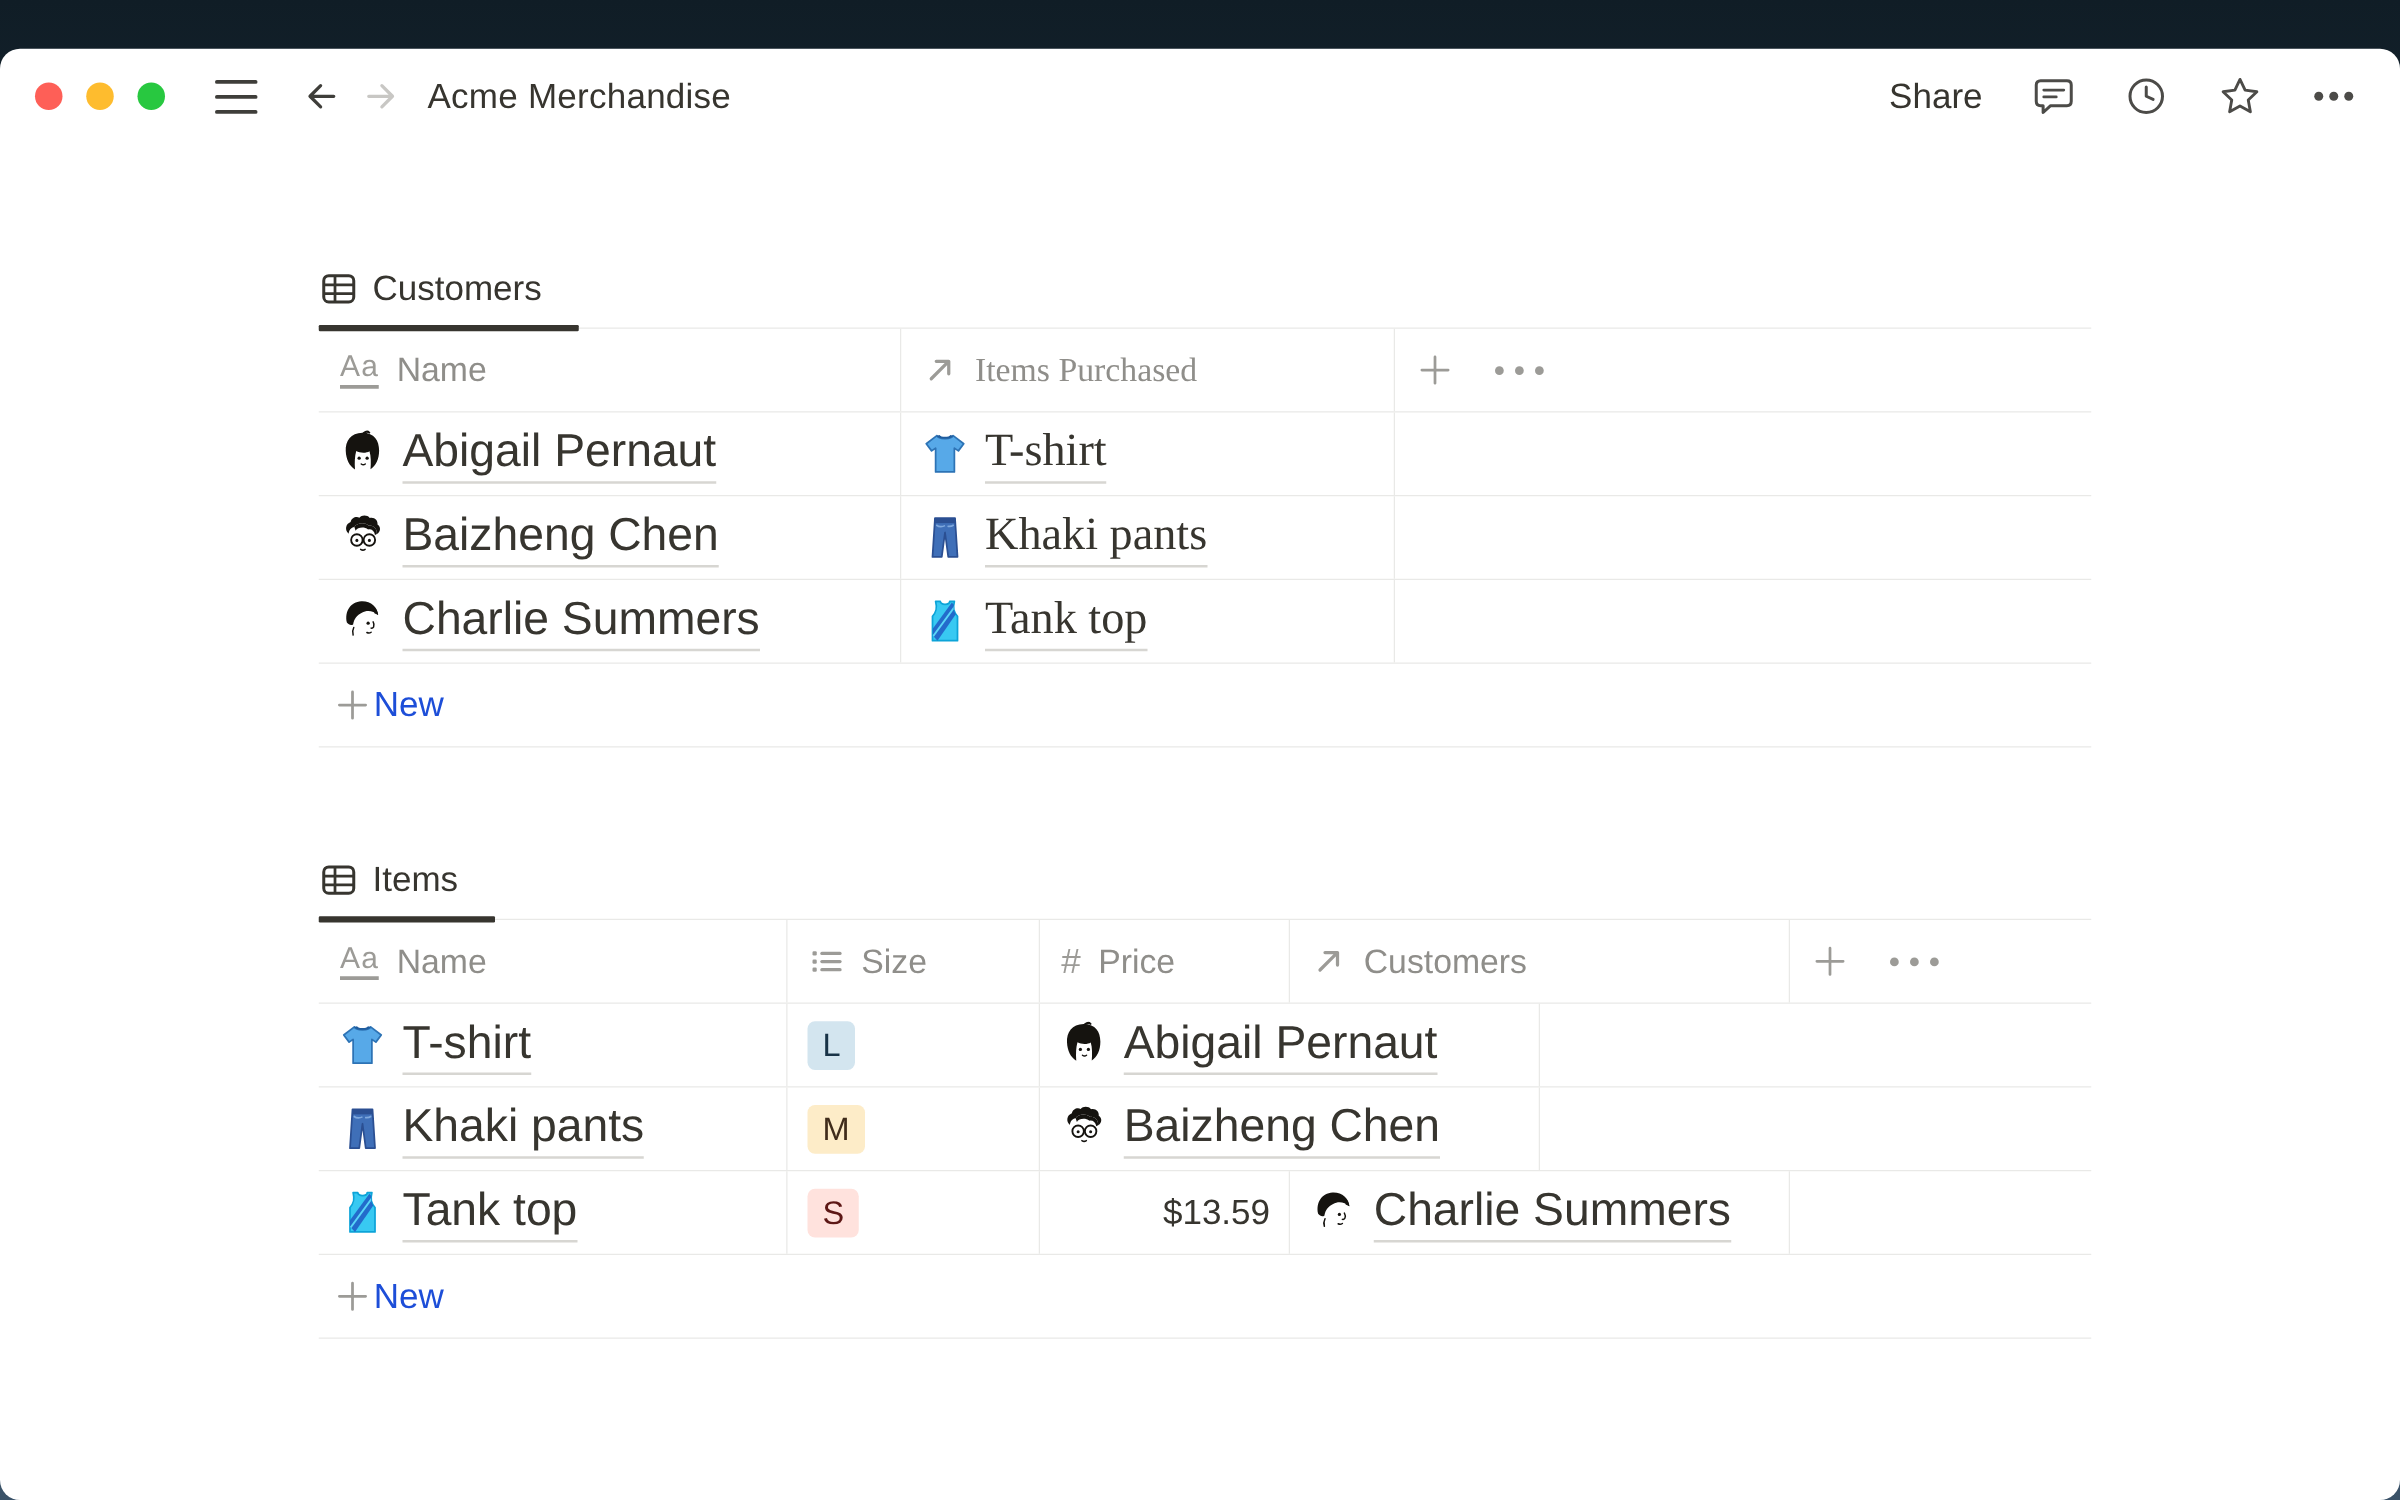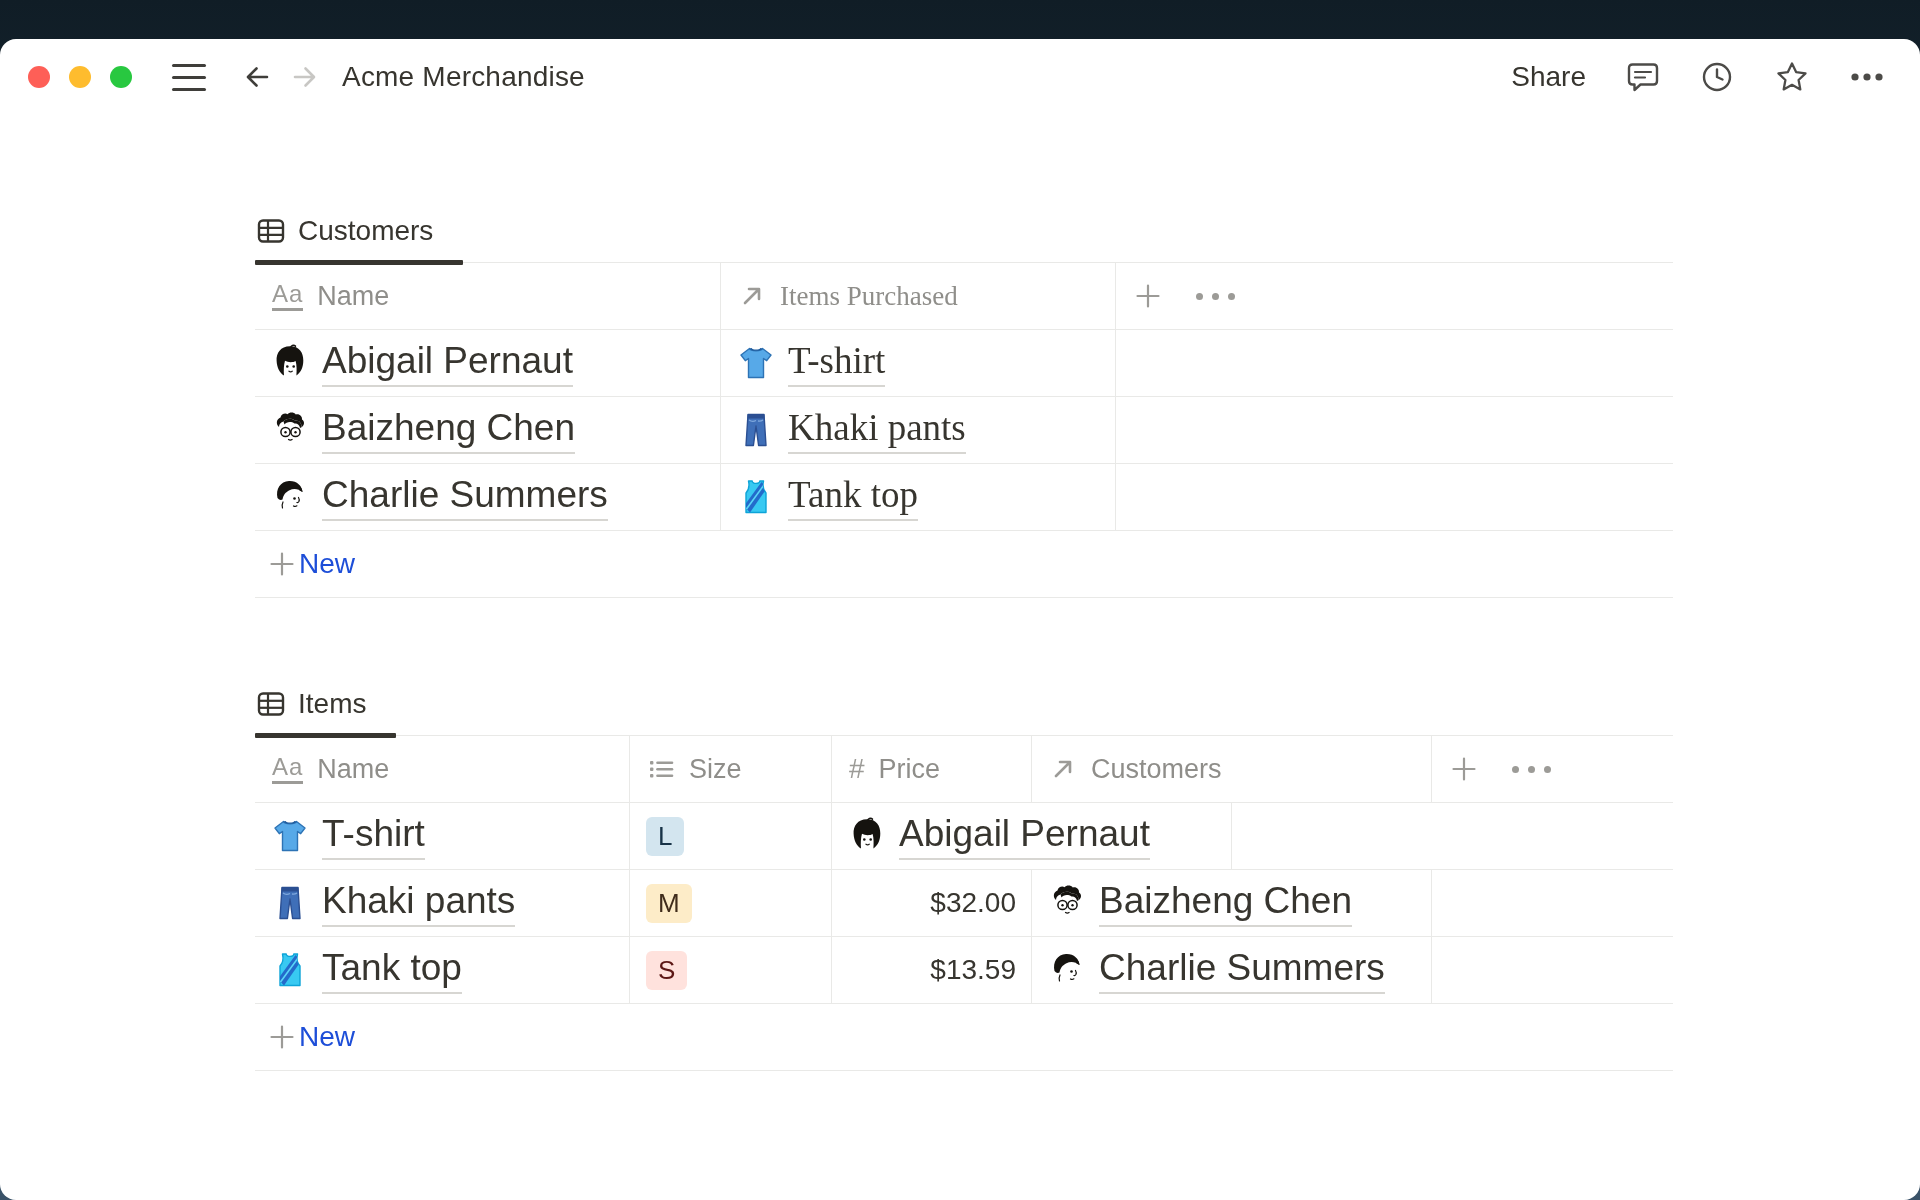--- a/index.html
+++ b/index.html
@@ -377,23 +377,20 @@
       <div class="trow">
         <div class="td i-col1">
           <svg class="cell-icon" viewBox="0 0 38 38">
               <use href="#def-jeans"></use>
             </svg>
           <span class="cell-link">Khaki pants</span>
         </div>
         <div class="td i-col2">
           <span class="tag tag--yellow">M</span>
         </div>
-        <div class="td i-col3 price-cell">
-          <span>$32.00</span>
-        </div>
         <div class="td i-col4">
           <svg class="cell-icon" viewBox="0 0 38 38">
               <use href="#def-avatar-baizheng"></use>
             </svg>
           <span class="cell-link">Baizheng Chen</span>
         </div>
         <div class="td td-fill"></div>
       </div>
 
       <div class="trow">

